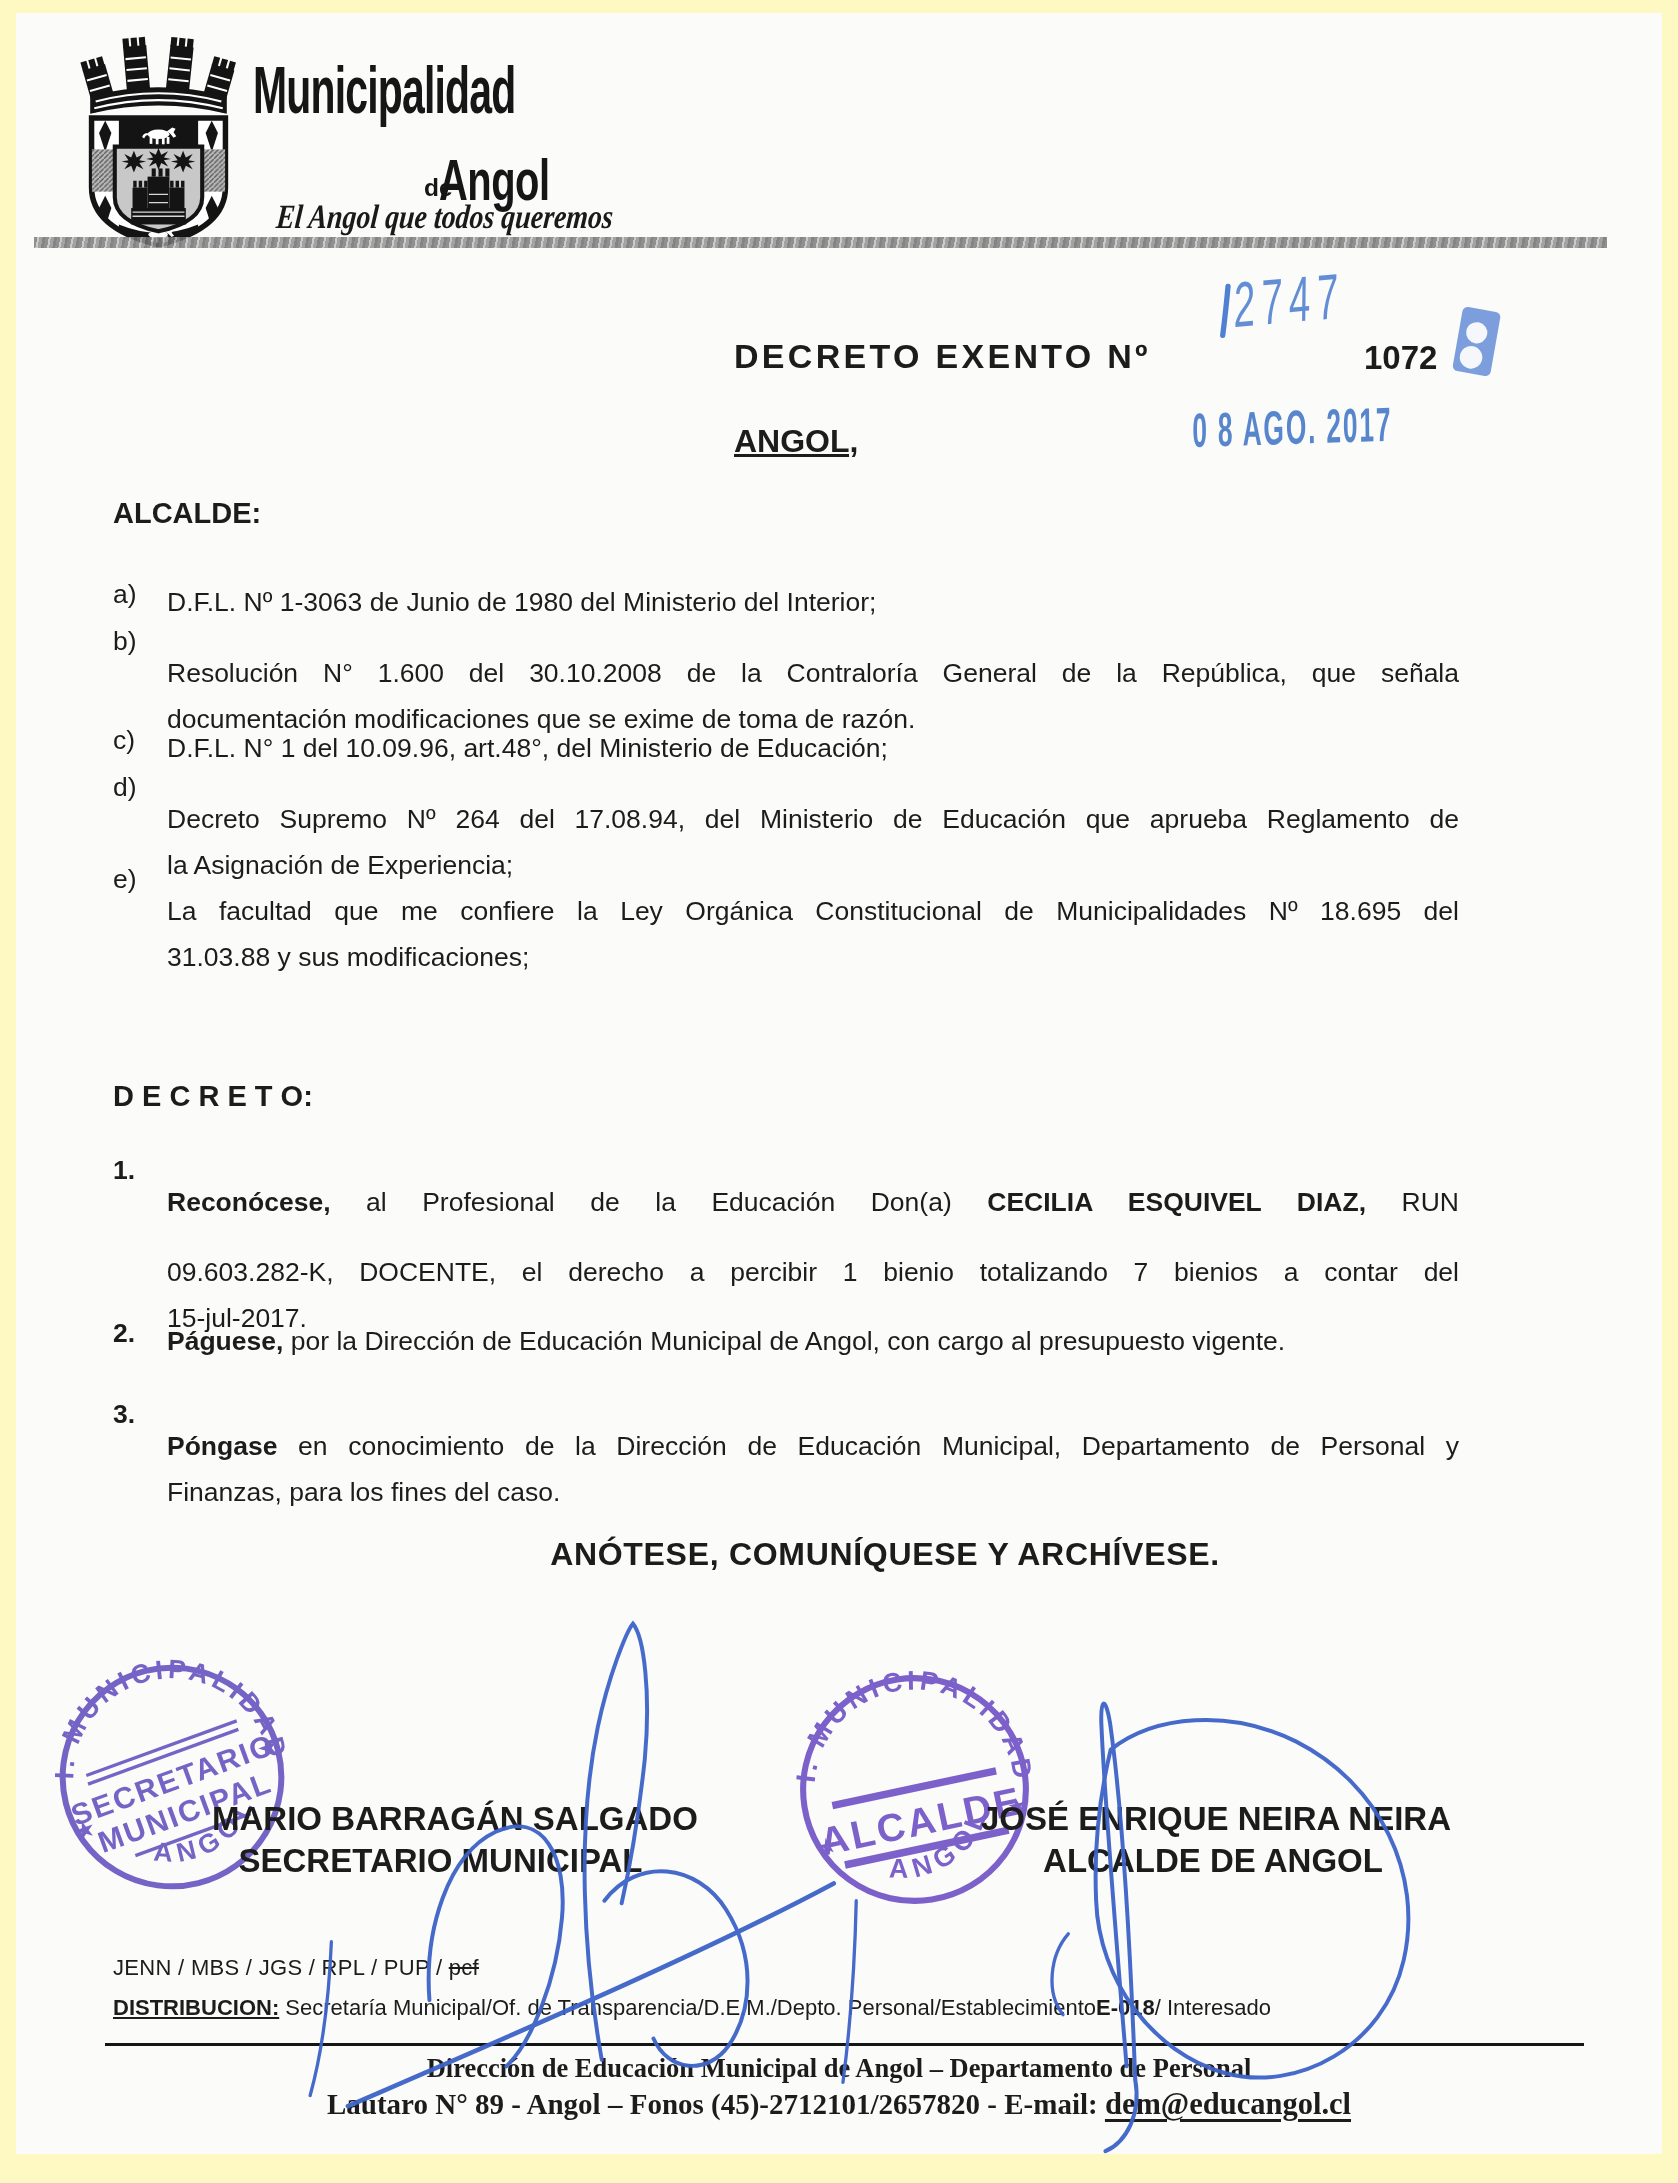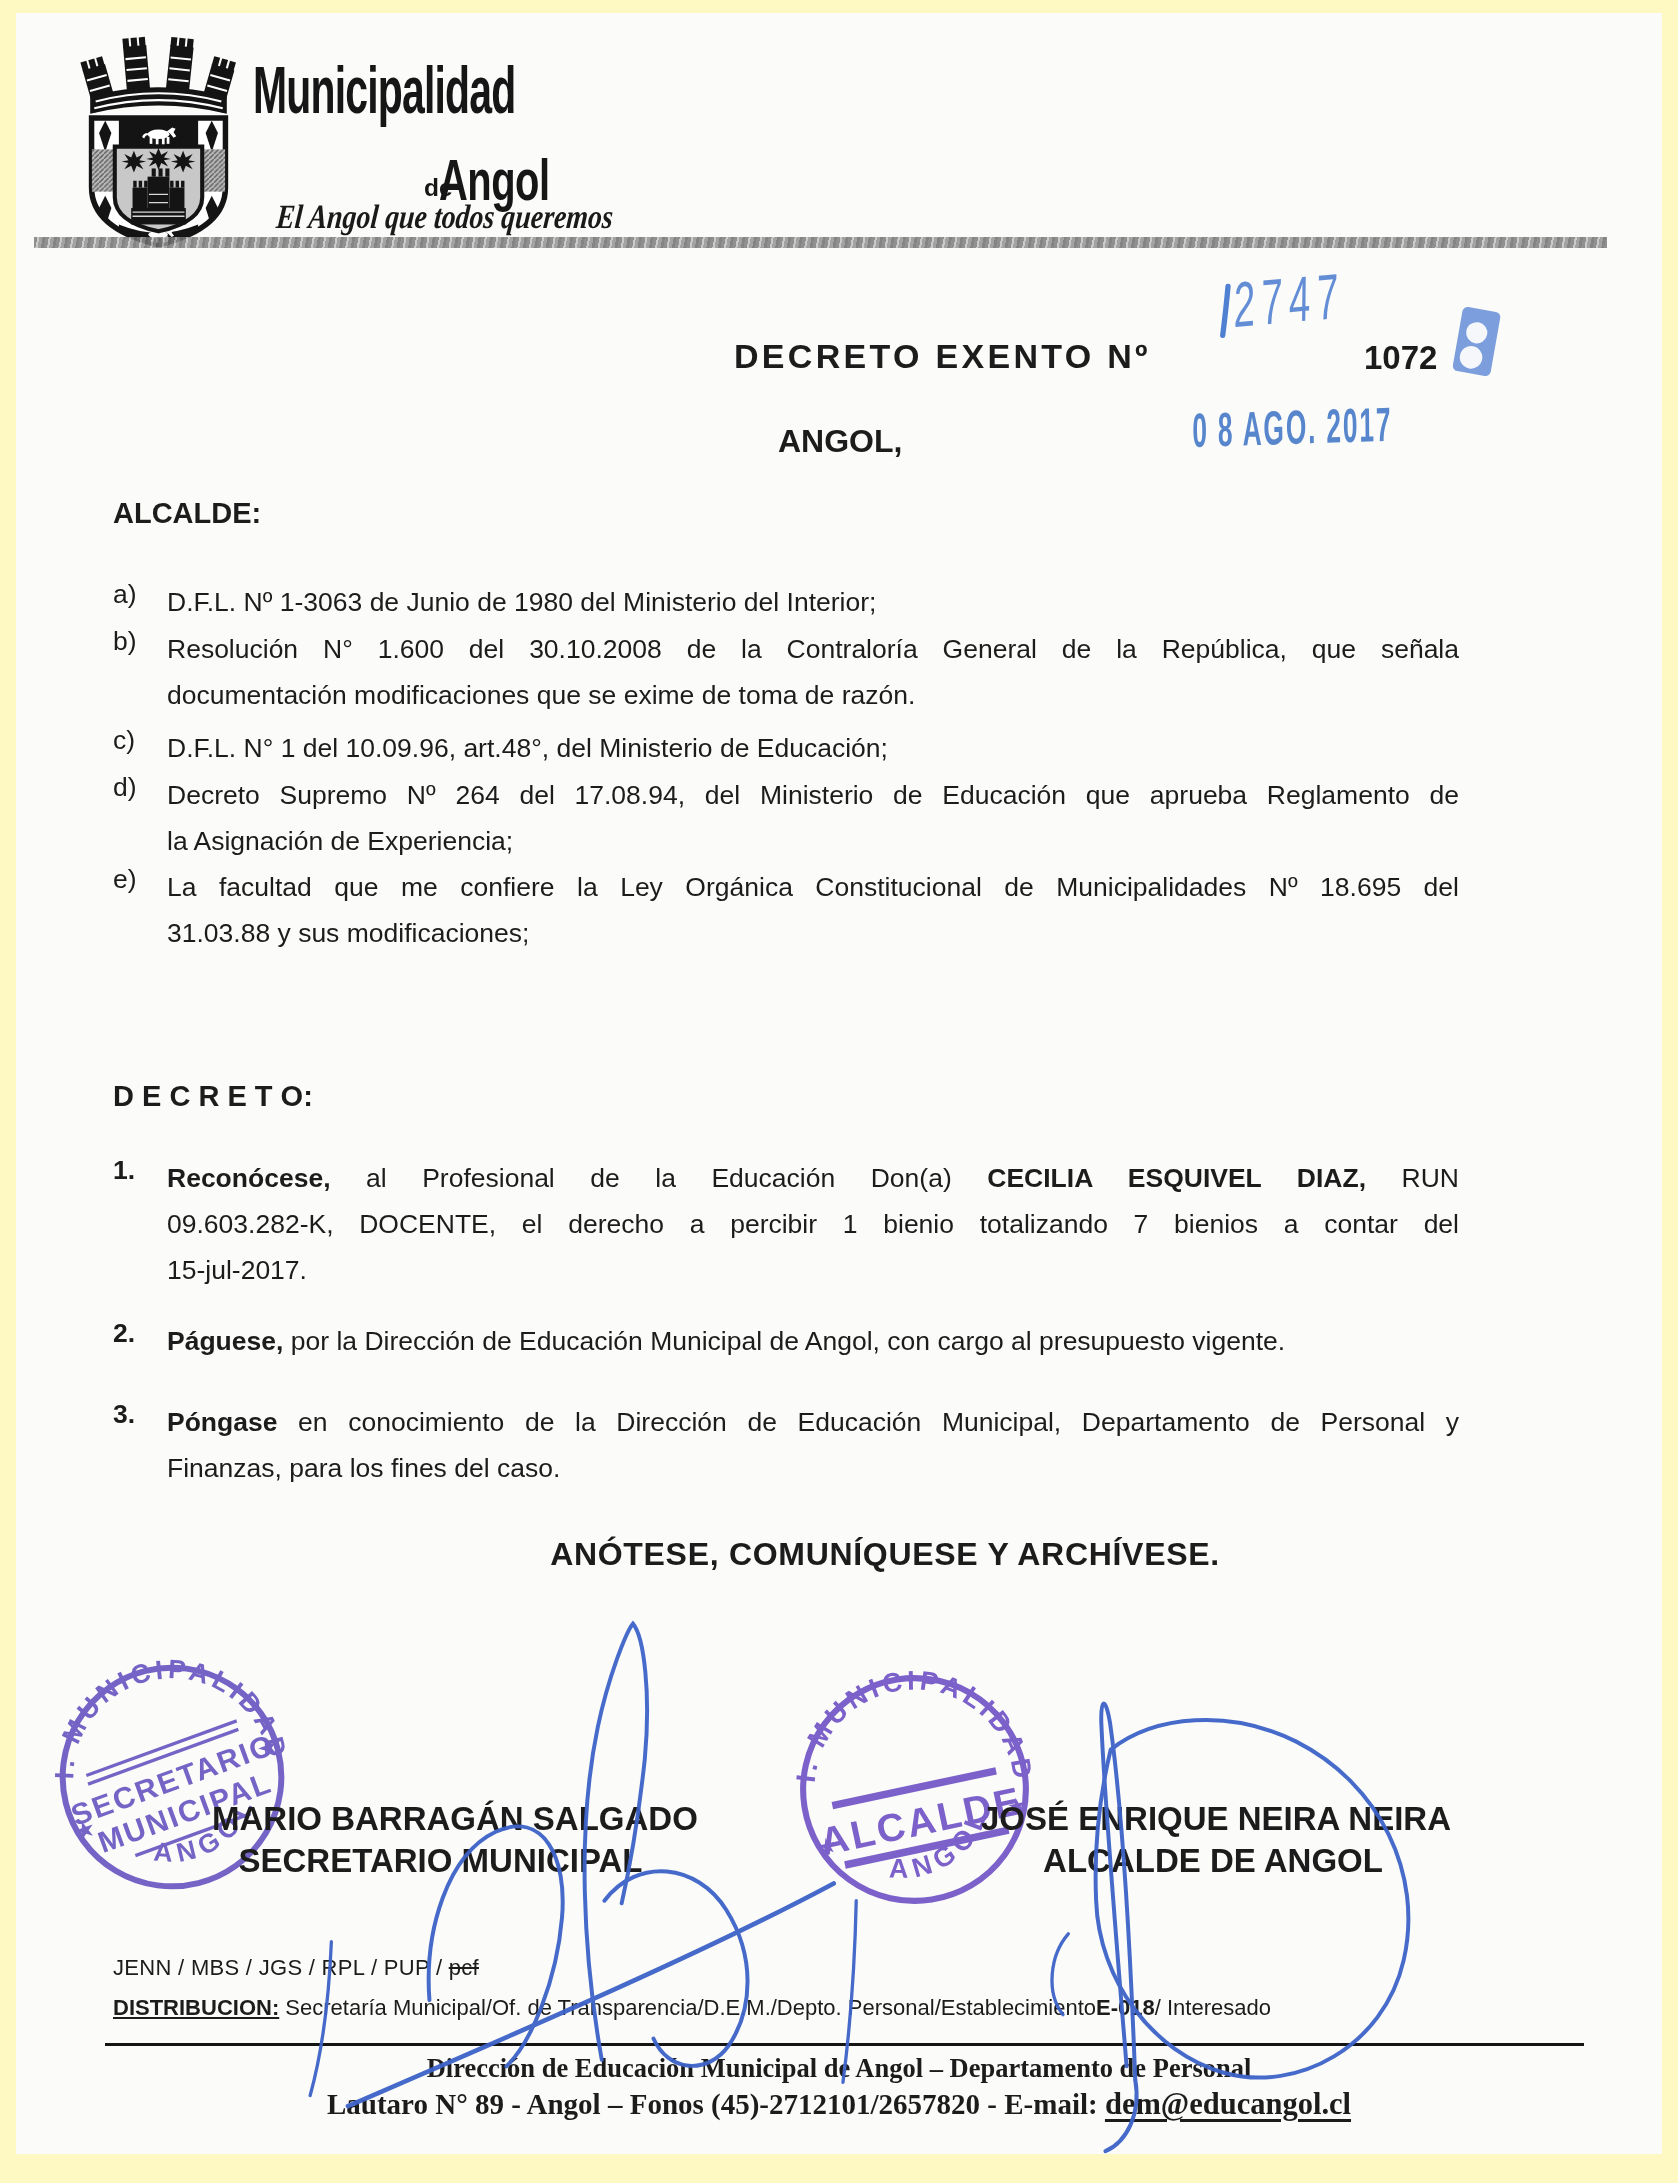--- a/index.html
+++ b/index.html
@@ -21,21 +21,21 @@
   .bluestamp{color:#4a7dc9;font-weight:700;font-size:48px;letter-spacing:3.3px;white-space:nowrap;
              transform:scaleX(.55) rotate(-1deg);transform-origin:left top;opacity:.92;}
   .handnum{color:#4f80d2;font-size:64px;letter-spacing:10.6px;white-space:nowrap;
            transform:scaleX(.60) rotate(-3deg) skewX(-4deg);transform-origin:left top;opacity:.88;}
   
   .sechead{font-weight:700;font-size:29px;}
   .itemlabel{position:absolute;left:113px;font-size:26.5px;width:52px;}
   .itemlabel.b{font-weight:700;}
   .itembody{position:absolute;left:167px;width:1292px;font-size:26.5px;}
   .ln{line-height:46px;height:46px;overflow:hidden;}
-  .jl{text-align:justify;text-align-last:justify;}
+  .jl{text-align:justify;text-align-last:justify;margin-top:24px;}
   .closing{font-weight:700;font-size:32px;letter-spacing:0.7px;text-align:center;}
   
   .signame{font-weight:700;font-size:33px;line-height:42px;text-align:center;white-space:nowrap;}
   .stamp{position:absolute;}
   
   .initials{font-size:22px;letter-spacing:0.3px;}
   .strike{text-decoration:line-through;}
   .dist{font-size:22px;}
   .dist .lbl{font-weight:700;text-decoration:underline;}
   .dist .bold{font-weight:700;}
@@ -156,21 +156,21 @@
 
   <div class="abs wordmark1" style="left:253px;top:52px;">Municipalidad</div>
   <div class="abs wordmark-de" style="left:412px;top:174px;">de</div>
   <div class="abs wordmark2" style="left:439px;top:147px;">Angol</div>
   <div class="abs slogan" style="left:278px;top:198px;">El Angol que todos queremos</div>
   <div class="abs graystrip" style="left:34px;top:237px;width:1573px;"></div>
 
   <div class="abs h-title" style="left:734px;top:337px;">DECRETO EXENTO Nº</div>
   <div class="abs h-num" style="left:1364px;top:339px;">1072</div>
   <div class="abs handnum" style="left:1234px;top:268px;">2747</div>
-  <div class="abs h-place" style="left:778px;top:423px;">ANGOL,</div>
+  <div class="abs h-place" style="left:734px;top:423px;text-decoration:underline;">ANGOL,</div>
   <div class="abs bluestamp" style="left:1192px;top:403px;">0 8 AGO. 2017</div>
 
   <div class="abs sechead" style="left:113px;top:497px;">ALCALDE:</div>
 
   <div class="abs itemlabel" style="top:579px;">a)</div>
   <div class="abs itembody" style="top:579px;">
     <div class="ln">D.F.L. Nº 1-3063 de Junio de 1980 del Ministerio del Interior;</div>
   </div>
 
   <div class="abs itemlabel" style="top:626px;">b)</div>

